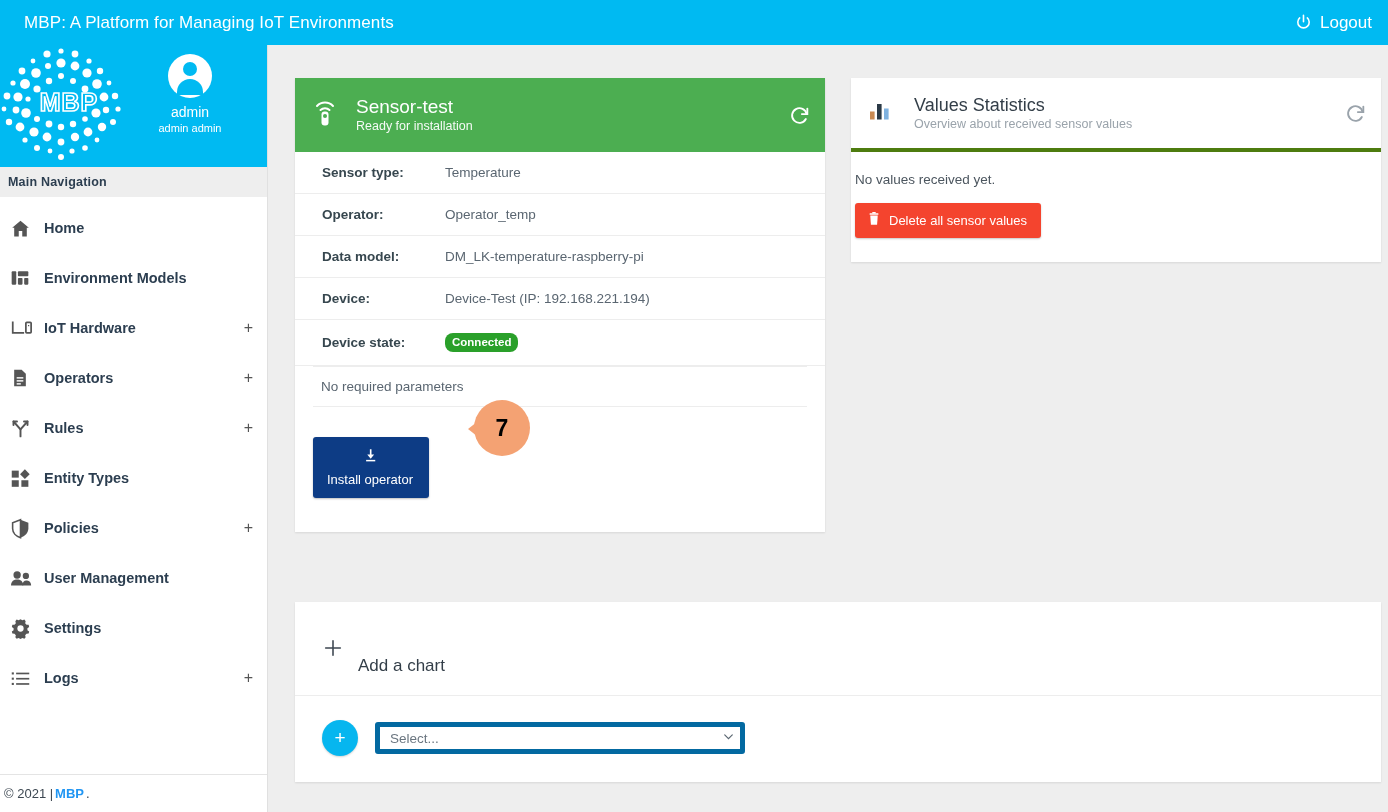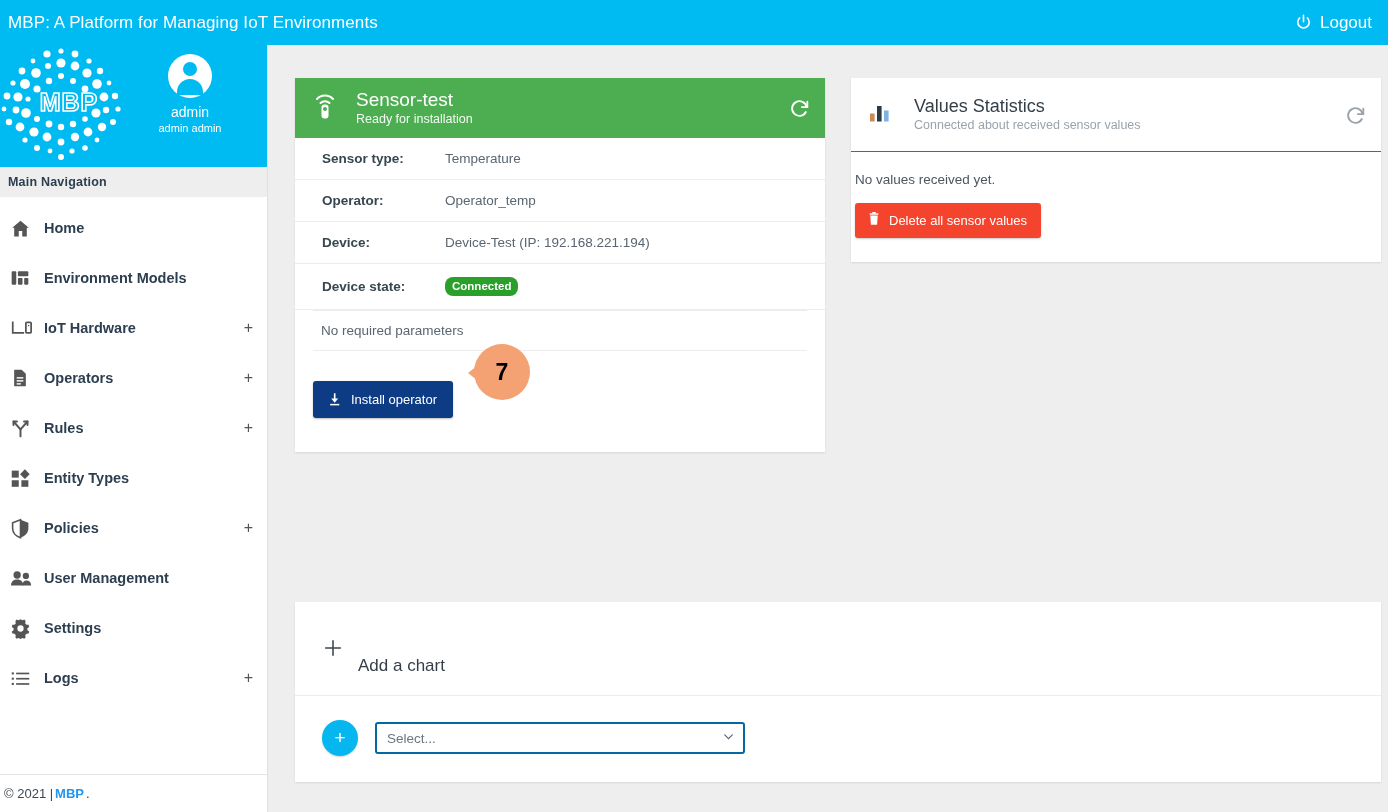--- a/index.html
+++ b/index.html
@@ -14,21 +14,21 @@
   .topbar {
     position: absolute; top: 0; left: 0;
     width: 1388px; height: 45px;
     background: #00baf2;
     display: flex; align-items: center;
     z-index: 20;
   }
   .topbar-title {
     color: #ffffff;
     font-size: 17px;
-    margin-left: 8px;
+    margin-left: 24px;
     letter-spacing: .1px;
     white-space: nowrap;
     text-align: right;
   }
   .topbar-right {
     margin-left: auto;
     display: flex; align-items: center;
     gap: 7px;
     margin-right: 16px;
     color: #ffffff;
@@ -151,21 +151,21 @@
   }
 
   
   .sensor-card {
     position: absolute; left: 27px; top: 33px;
     width: 530px;
   }
   .sensor-head {
     background: #4caf50;
     background: #4cae51;
-    height: 60px;
+    height: 74px;
     display: flex; align-items: center;
     padding: 0 16px 0 17px;
     position: relative;
   }
   .sensor-head-icon { width: 30px; color: #ffffff; flex: 0 0 30px; }
   .sensor-head-texts { margin-left: 14px; }
   .sensor-title { color: #ffffff; font-size: 19px; line-height: 22px; }
   .sensor-sub { color: #ffffff; font-size: 12.5px; line-height: 17px; opacity: .95; }
   .refresh-btn {
     position: absolute; right: 14px; top: 50%;
@@ -211,20 +211,21 @@
     display: inline-flex; align-items: center; gap: 9px;
     background: #0d3c85;
     color: #ffffff;
     border: none;
     font-size: 13px;
     font-family: "Liberation Sans", sans-serif;
     padding: 11px 16px 11px 14px;
     border-radius: 3px;
     cursor: pointer;
     box-shadow: 0 1px 2px rgba(0,0,0,.25);
+    flex-direction: column;
   }
   .btn-install svg { display: block; }
 
   
   .annotation {
     position: absolute;
     left: 173px; top: -7px;
     width: 62px; height: 62px;
     pointer-events: none;
   }
@@ -244,21 +245,21 @@
   
   .stats-card {
     position: absolute; left: 583px; top: 33px;
     width: 530px;
   }
   .stats-head {
     height: 74px;
     display: flex; align-items: center;
     padding: 0 16px 0 17px;
     position: relative;
-    border-bottom: 1px solid #4d7c0f;
+    border-bottom: 4px solid #4d7c0f;
   }
   .stats-head-icon { width: 28px; flex: 0 0 28px; }
   .stats-head-texts { margin-left: 18px; }
   .stats-title { color: #333e48; font-size: 18px; line-height: 22px; }
   .stats-sub { color: #9aa3ab; font-size: 12.5px; line-height: 17px; }
   .stats-body { padding: 20px 0 24px 4px; }
   .stats-empty { font-size: 13.5px; color: #4c565f; margin-bottom: 16px; }
   .btn-delete {
     display: inline-flex; align-items: center; gap: 8px;
     background: #f4442e;
@@ -297,21 +298,21 @@
     cursor: pointer;
     text-align: center;
     flex: 0 0 36px;
     font-family: "Liberation Sans", sans-serif;
     box-shadow: 0 1px 2px rgba(0,0,0,.18);
   }
   .select-wrap { position: relative; width: 370px; }
   .select-box {
     width: 100%;
     height: 32px;
-    border: 2px solid #0369a1;
+    border: 5px solid #0369a1;
     border-radius: 3px;
     background: #ffffff;
     font-size: 13.5px;
     color: #6b7680;
     font-family: "Liberation Sans", sans-serif;
     padding: 0 26px 0 10px;
     appearance: none;
     -webkit-appearance: none;
     cursor: pointer;
   }
@@ -580,20 +581,24 @@
         <tbody>
           <tr>
             <td class="k">Sensor type:</td>
             <td class="v">Temperature</td>
           </tr>
           <tr>
             <td class="k">Operator:</td>
             <td class="v">Operator_temp</td>
           </tr>
           <tr>
+            <td class="k">Data model:</td>
+            <td class="v">DM_LK-temperature-raspberry-pi</td>
+          </tr>
+          <tr>
             <td class="k">Device:</td>
             <td class="v">Device-Test (IP: 192.168.221.194)</td>
           </tr>
           <tr>
             <td class="k">Device state:</td>
             <td class="v">
               <span class="badge-connected">Connected</span>
             </td>
           </tr>
         </tbody>
@@ -626,21 +631,21 @@
     <div class="stats-head">
       <span class="stats-head-icon">
         <svg viewBox="0 0 24 24" width="24" height="24">
           <rect x="2" y="12.5" width="4.6" height="8" fill="#c98a53"></rect>
           <rect x="9" y="5" width="4.6" height="15.5" fill="#2b3a47"></rect>
           <rect x="16" y="9.5" width="4.6" height="11" fill="#7fb2e0"></rect>
         </svg>
       </span>
       <div class="stats-head-texts">
         <div class="stats-title">Values Statistics</div>
-        <div class="stats-sub">Connected about received sensor values</div>
+        <div class="stats-sub">Overview about received sensor values</div>
       </div>
       <span class="refresh-btn dark">
         <svg viewBox="0 0 24 24" width="22" height="22" fill="none" stroke="#9aa3ab" stroke-width="2" stroke-linecap="round">
           <path d="M20 5 V11 H14"></path>
           <path d="M19.2 11 A8 8 0 1 0 18.4 16.4"></path>
         </svg>
       </span>
     </div>
     <div class="stats-body">
       <div class="stats-empty">No values received yet.</div>

